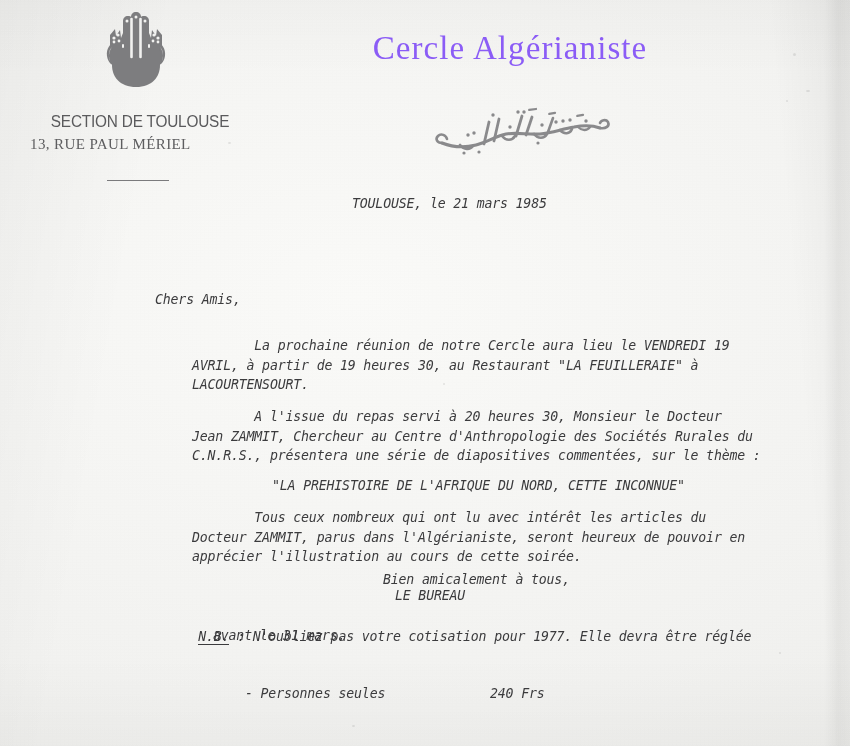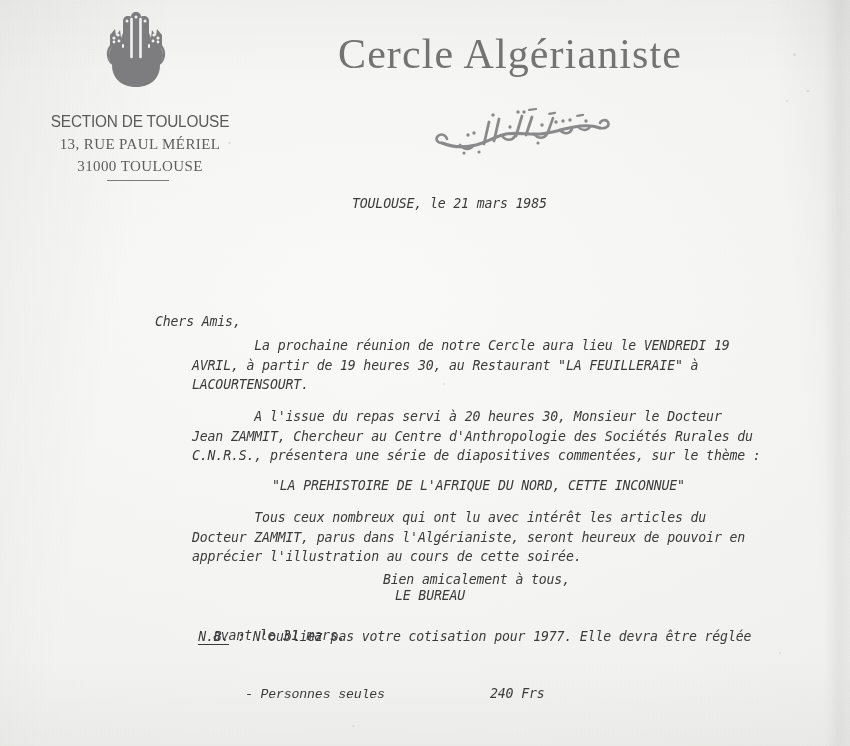--- a/index.html
+++ b/index.html
@@ -46,23 +46,23 @@
   
   #logo-hamsa {
     left: 96px; top: 11px;
     width: 80px; height: 84px;
   }
   #header-title {
     left: 260px; top: 30px;
     width: 500px;
     text-align: center;
     font-family: "Liberation Serif", serif;
-    font-size: 42px;
+    font-size: 33px;
     letter-spacing: 1.1px;
-    color: #737373;
+    color: #8b5cf6;
     white-space: nowrap;
   }
   #arabic-calligraphy {
     left: 430px; top: 103px;
     width: 190px; height: 58px;
   }
 
   #section-name {
     left: 30px; top: 113px;
     width: 220px;
@@ -71,21 +71,21 @@
     font-size: 16px;
     font-weight: 400;
     letter-spacing: -0.2px;
     color: #5a5a5c;
     transform: scaleX(0.96);
     white-space: nowrap;
   }
   #address-street, #address-city {
     width: 220px;
     left: 30px;
-    text-align: center;
+    text-align: left;
     font-family: "Liberation Serif", serif;
     font-size: 15px;
     letter-spacing: 0.4px;
     color: #5d5d5f;
     white-space: nowrap;
   }
   #address-street { top: 136px; }
   #address-city   { top: 158px; }
   #header-rule {
     left: 107px; top: 180px;
@@ -101,21 +101,21 @@
     color: #3b3b3d;
     white-space: pre;
     letter-spacing: -0.15px;
   }
   .tw-italic { font-style: italic; }
 
   #date-line {
     left: 352px; top: 194px;
   }
   #salutation {
-    left: 155px; top: 290px; margin-top: 22px;
+    left: 155px; top: 290px;
   }
 
   .para { left: 155px; width: 690px; margin-left: 37px; }
 
   #para-meeting   { top: 336px; }
   #para-speaker   { top: 407px; }
   #theme-title    { left: 272px; top: 476px; }
   #para-articles  { top: 508px; }
 
   #closing-line {
@@ -131,21 +131,21 @@
     padding-bottom: 0px;
     margin-left: 12px;
   }
   #nb-second-line { left: 213px; top: 626px; }
 
   
   #fee-table {
     left: 245px; top: 645px;
   }
   .fee-row { display: block; }
-  .fee-label { display: inline-block; width: 245px; font-family: Liberation Mono, monospace; }
+  .fee-label { display: inline-block; width: 245px; }
 
   #para-closing { left: 155px; top: 702px; }
 
   
   .speck { background: rgba(0,0,0,0.09); border-radius: 50%; }
 </style>
 </head>
 <body>
 
 <div id="page">
@@ -244,21 +244,20 @@
 
         <rect x="98" y="6" width="9" height="2.2" rx="1" transform="rotate(-8 98 6)"></rect>
         <rect x="118" y="10" width="8" height="2.2" rx="1" transform="rotate(-10 118 10)"></rect>
         <rect x="146" y="12" width="8" height="2.2" rx="1" transform="rotate(-10 146 12)"></rect>
       </g>
     </svg>
   </div>
 
   <div id="section-name" class="abs">SECTION DE TOULOUSE</div>
   <div id="address-street" class="abs">13, RUE PAUL MÉRIEL</div>
-  <div id="address-city" class="abs">31000 TOULOUSE</div>
   <div id="header-rule" class="abs"></div>
 
   <div id="date-line" class="abs tw tw-italic">TOULOUSE, le 21 mars 1985</div>
 
   <div id="salutation" class="abs tw tw-italic">Chers Amis,</div>
 
   <div id="para-meeting" class="abs tw tw-italic para">        La prochaine réunion de notre Cercle aura lieu le VENDREDI 19
 AVRIL, à partir de 19 heures 30, au Restaurant "LA FEUILLERAIE" à
 LACOURTENSOURT.</div>
 

